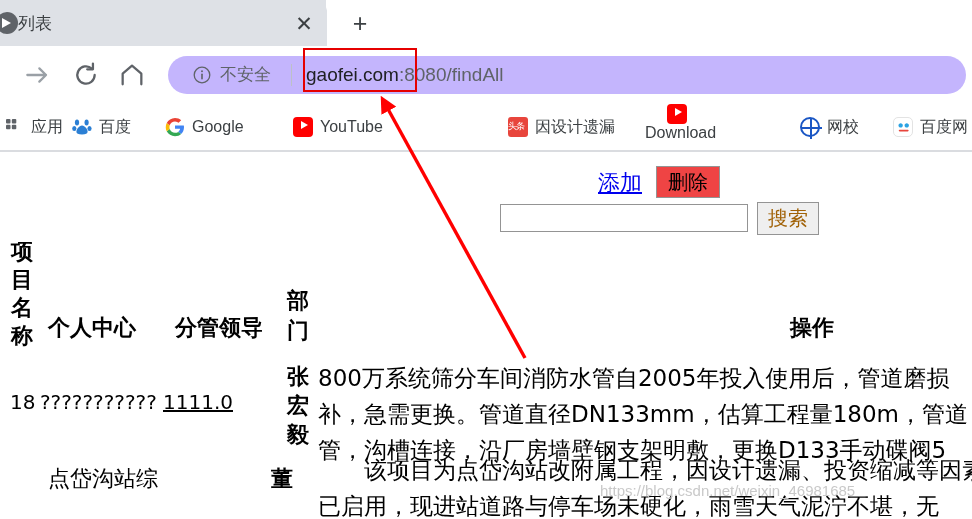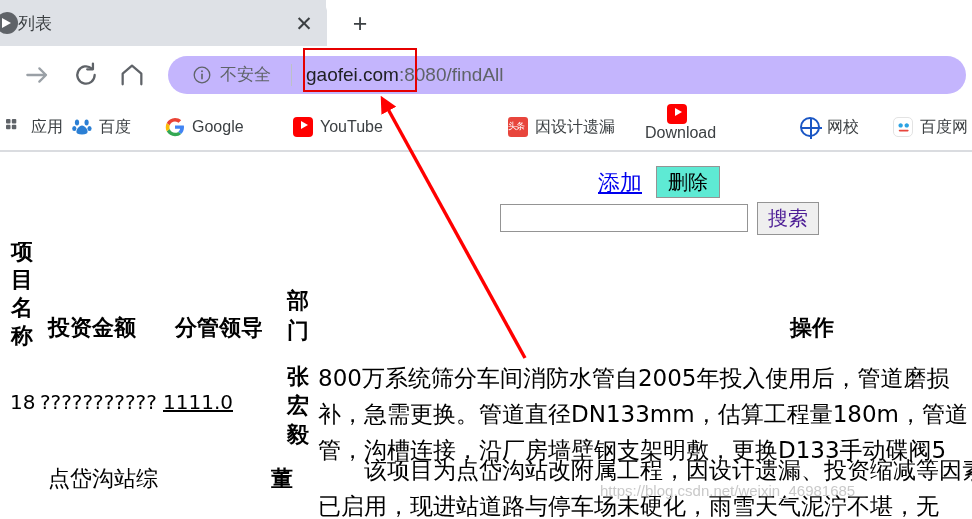--- a/index.html
+++ b/index.html
@@ -103,33 +103,33 @@
   
   #page{position:absolute;top:152px;left:0;width:972px;height:367px;background:#ffffff;overflow:hidden;}
 
   #top-controls{position:absolute;left:0;top:0;width:972px;height:86px;}
   #add-link{
     position:absolute;left:598px;top:16px;font-size:22px;color:#0000ee;
     text-decoration:underline;cursor:pointer;font-family:"DejaVu Sans",sans-serif;
   }
   #delete-btn{
     position:absolute;left:656px;top:14px;width:64px;height:32px;
-    background:#5eead4;border:1px solid #949494;box-sizing:border-box;
+    background:#ef4444;border:1px solid #949494;box-sizing:border-box;
     font-size:20px;color:#000;font-family:"DejaVu Sans",sans-serif;
     cursor:pointer;padding:0;
   }
   #search-input{
     position:absolute;left:500px;top:52px;width:248px;height:28px;
     border:1px solid #949494;box-sizing:border-box;background:#fff;
     font-size:16px;padding:2px 4px;font-family:"DejaVu Sans",sans-serif;
   }
   #search-btn{
     position:absolute;left:757px;top:50px;width:62px;height:33px;
     background:#efefef;border:1px solid #949494;box-sizing:border-box;
-    font-size:20px;color:#4c1d95;font-family:"DejaVu Sans",sans-serif;cursor:pointer;padding:0;
+    font-size:20px;color:#a16207;font-family:"DejaVu Sans",sans-serif;cursor:pointer;padding:0;
   }
 
   
   #data-table{position:absolute;left:0;top:86px;width:972px;}
   .hdr{
     position:absolute;font-weight:bold;color:#000;
     font-family:"DejaVu Sans",sans-serif;
   }
   #hdr-name{left:10px;top:0px;width:24px;font-size:22px;line-height:28px;text-align:center;}
   #hdr-amount{left:48px;top:75px;font-size:22px;white-space:nowrap;}
@@ -293,21 +293,21 @@
     <input id="search-input" type="text" placeholder="" style="">
     <button id="search-btn">搜索</button>
   </div>
 
   <div id="data-table">
 
     <div class="hdr" id="hdr-name" style="white-space: pre;">项
 目
 名
 称</div>
-    <div class="hdr" id="hdr-amount">投资金额</div>
+    <div class="hdr" id="hdr-amount">个人中心</div>
     <div class="hdr" id="hdr-leader">分管领导</div>
     <div class="hdr" id="hdr-dept" style="white-space: pre;">部
 门</div>
     <div class="hdr" id="hdr-action">操作</div>
 
     <div class="cell" id="r1-id">18</div>
     <div class="cell" id="r1-amount">???????????</div>
     <div class="cell" id="r1-money">1111.0</div>
     <div class="cell" id="r1-leader" style="white-space: pre;">张
 宏

